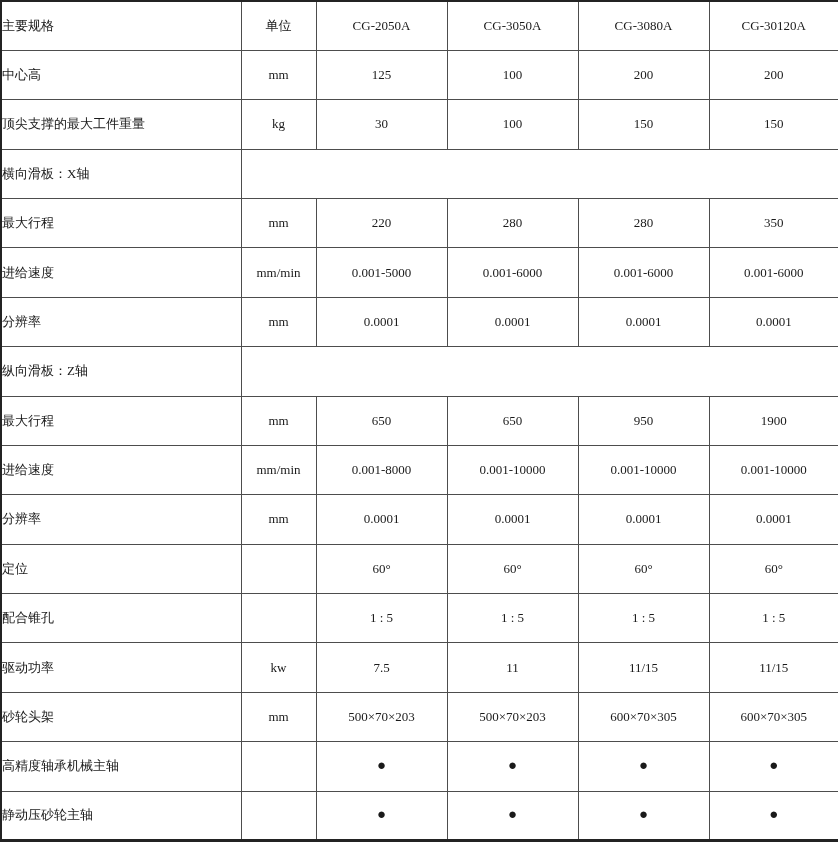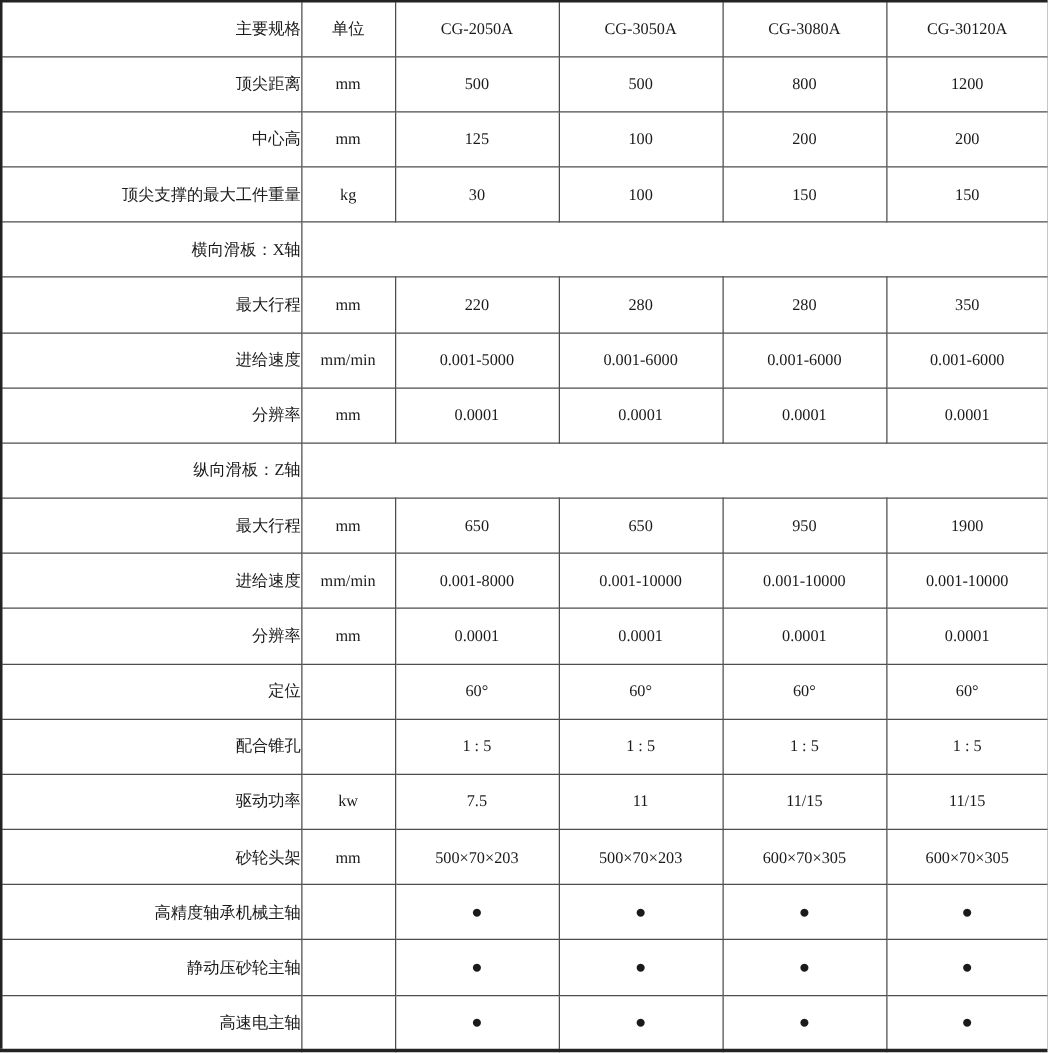--- a/index.html
+++ b/index.html
@@ -24,21 +24,21 @@
   table.spec-table td {
     border: 1px solid #4d4d4d;
     font-size: 13px;
     color: #1a1a1a;
     vertical-align: middle;
     padding: 0;
     overflow: hidden;
     white-space: nowrap;
   }
   td.label {
-    text-align: right;
+    text-align: left;
     padding-left: 10px;
   }
   td.center {
     text-align: center;
   }
   tr {
     height: 38px;
   }
   td.bullet span {
     font-size: 15px;
@@ -58,28 +58,20 @@
     <col style="width:130px">
   </colgroup>
   <tbody>
       <tr>
         <td class="label">主要规格</td>
         <td class="center">单位</td>
         <td class="center">CG-2050A</td>
         <td class="center">CG-3050A</td>
         <td class="center">CG-3080A</td>
         <td class="center">CG-30120A</td>
-      </tr>
-      <tr>
-        <td class="label">顶尖距离</td>
-        <td class="center">mm</td>
-        <td class="center">500</td>
-        <td class="center">500</td>
-        <td class="center">800</td>
-        <td class="center">1200</td>
       </tr>
       <tr>
         <td class="label">中心高</td>
         <td class="center">mm</td>
         <td class="center">125</td>
         <td class="center">100</td>
         <td class="center">200</td>
         <td class="center">200</td>
       </tr>
       <tr>
@@ -187,22 +179,14 @@
         <td class="center bullet"><span>●</span></td>
       </tr>
       <tr>
         <td class="label">静动压砂轮主轴</td>
         <td class="center"></td>
         <td class="center bullet"><span>●</span></td>
         <td class="center bullet"><span>●</span></td>
         <td class="center bullet"><span>●</span></td>
         <td class="center bullet"><span>●</span></td>
       </tr>
-      <tr>
-        <td class="label">高速电主轴</td>
-        <td class="center"></td>
-        <td class="center bullet"><span>●</span></td>
-        <td class="center bullet"><span>●</span></td>
-        <td class="center bullet"><span>●</span></td>
-        <td class="center bullet"><span>●</span></td>
-      </tr>
     </tbody>
 </table>
 
 </body></html>

